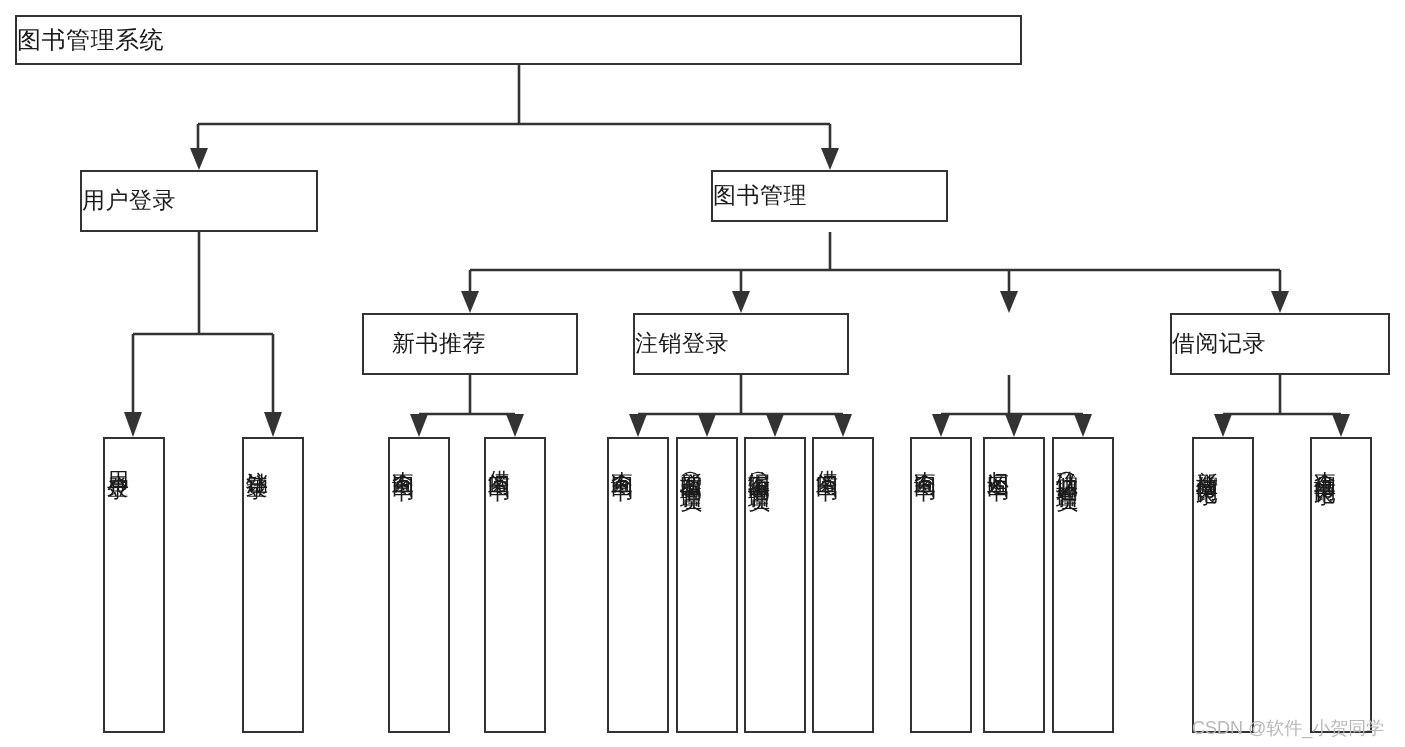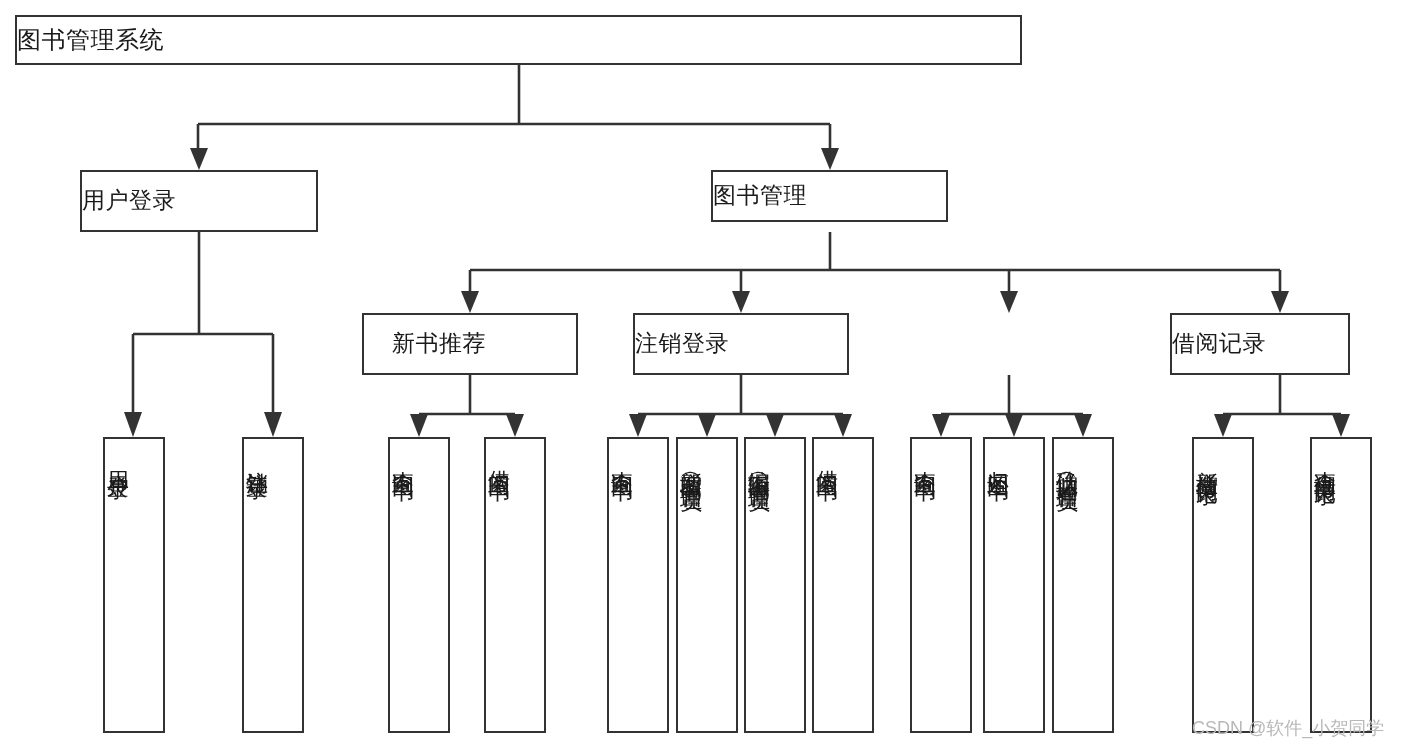--- a/index.html
+++ b/index.html
@@ -158,21 +158,21 @@
   <div class="node horizontal" style="left:711px;top:170px;width:237px;height:52px;">
     <span class="label">图书管理</span>
   </div>
 
   <div class="node horizontal" style="left:362px;top:313px;width:216px;height:62px;padding-left:28px;">
     <span class="label">新书推荐</span>
   </div>
   <div class="node horizontal" style="left:633px;top:313px;width:216px;height:62px;">
     <span class="label">注销登录</span>
   </div>
-  <div class="node horizontal" style="left:1170px;top:313px;width:180px;height:62px;">
+  <div class="node horizontal" style="left:1170px;top:313px;width:220px;height:62px;">
     <span class="label">借阅记录</span>
   </div>
 
   <div class="node vertical" style="left:103px;top:437px;width:62px;height:296px;">
     <span class="label">用户登录</span>
   </div>
   <div class="node vertical" style="left:242px;top:437px;width:62px;height:296px;">
     <span class="label">注销登录</span>
   </div>
   <div class="node vertical" style="left:388px;top:437px;width:62px;height:296px;">

